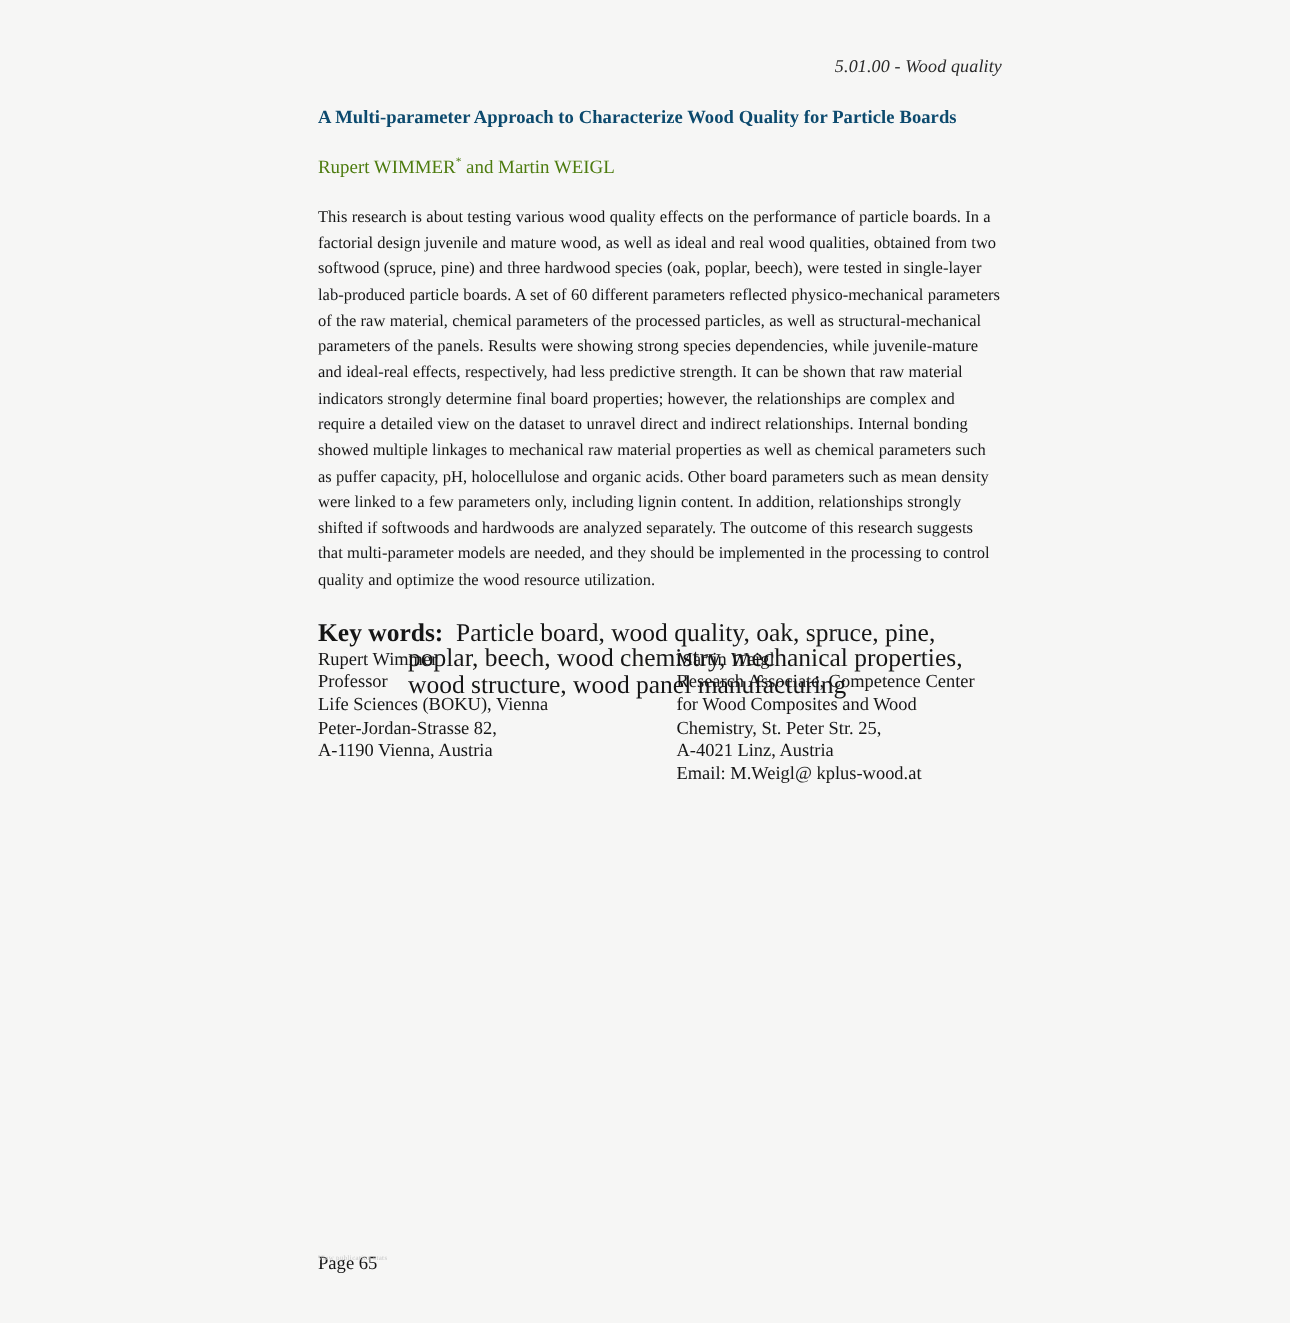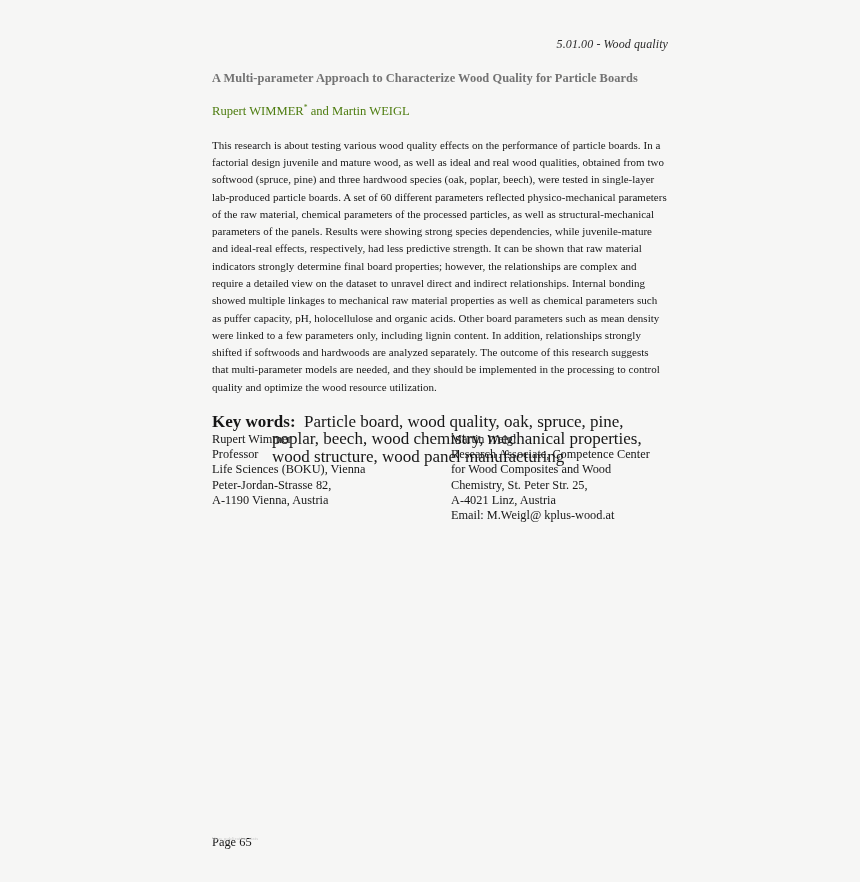--- a/index.html
+++ b/index.html
@@ -44,21 +44,21 @@
     width: 456px;
   }
 
   .paper-title {
     margin: 0;
     padding-top: 71px;
     font-size: 12.4px;
     font-weight: bold;
     line-height: 1.25;
     letter-spacing: 0.05px;
-    color: #737373;
+    color: #0c4a6e;
   }
 
   .authors {
     margin: 0;
     padding-top: 17px;
     font-size: 12.6px;
     line-height: 1.2;
     color: #4d7c0f;
   }
   .authors sup {

